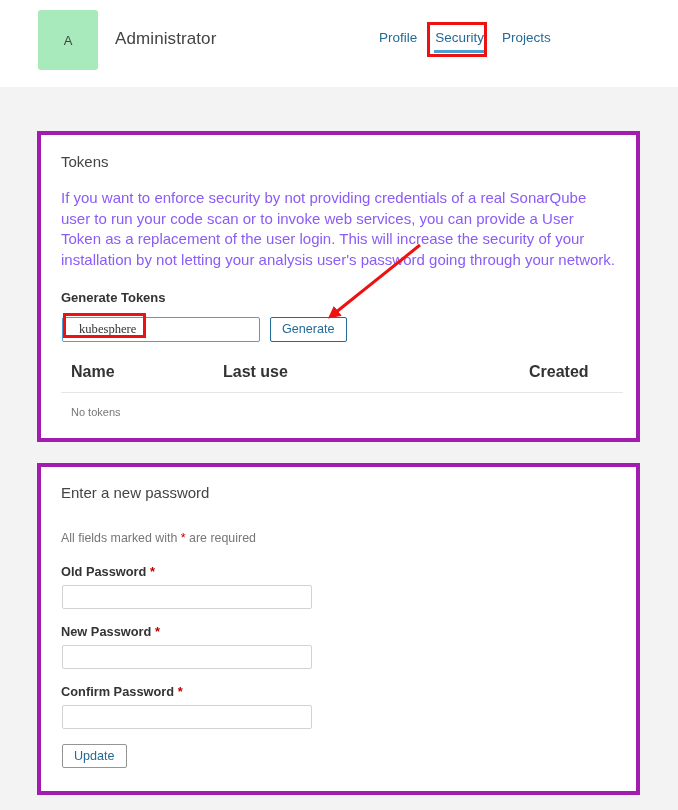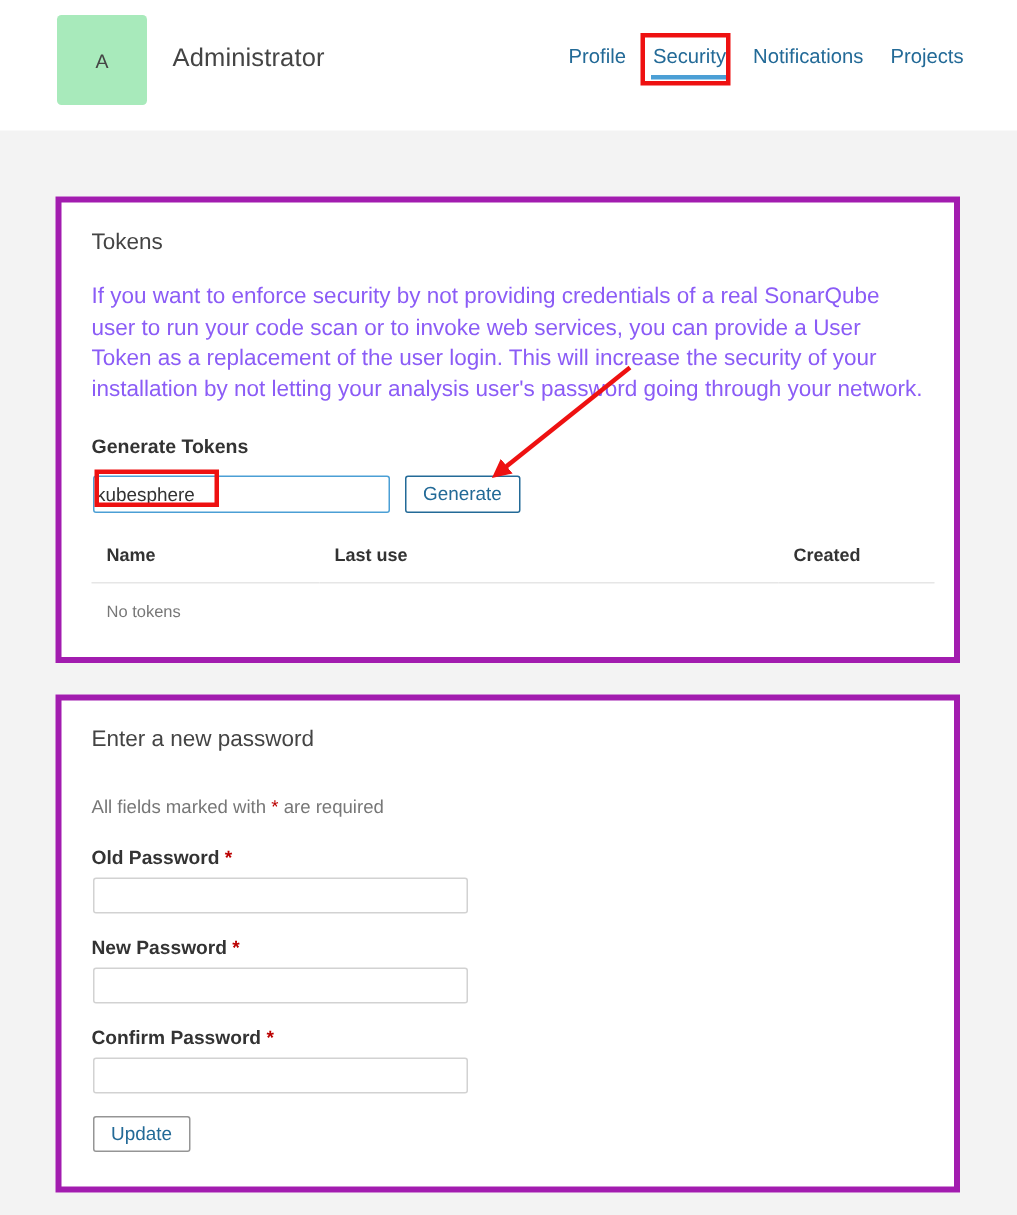--- a/index.html
+++ b/index.html
@@ -106,23 +106,23 @@
   }
 
   #token-name-input {
     position: absolute;
     left: 21px; top: 182px;
     width: 198px;
     height: 25px;
     box-sizing: border-box;
     border: 1px solid #4b9fd5;
     border-radius: 2px;
-    padding: 0 1px;
+    padding: 0 16px;
     font-size: 12.6px;
-    font-family: Liberation Sans, sans-serif;
+    font-family: Liberation Serif, serif;
     color: #333;
     background: #fff;
     outline: none;
   }
   #generate-button {
     position: absolute;
     left: 229px; top: 182px;
     height: 25px;
     padding: 0 11px;
     box-sizing: border-box;
@@ -136,21 +136,21 @@
     line-height: 23px;
   }
 
   #tokens-table {
     position: absolute;
     left: 20px; top: 228px;
     width: 562px;
     border-collapse: collapse;
   }
   #tokens-table th {
-    font-size: 12px;
+    font-size: 16px;
     font-weight: bold;
     color: #333;
     text-align: left;
     padding: 0 0 11px 10px;
     border-bottom: 1px solid #e6e6e6;
   }
   #tokens-table td {
     font-size: 11px;
     color: #777;
     padding: 13px 0 0 10px;
@@ -235,23 +235,20 @@
     <span>A</span>
   </div>
   <div id="user-name">Administrator</div>
 
   <div id="nav-tabs">
     <div class="nav-tab">
       <span>Profile</span>
     </div>
     <div class="nav-tab active">
       <span>Security</span>
-    </div>
-    <div class="nav-tab">
-      <span>Notifications</span>
     </div>
     <div class="nav-tab">
       <span>Projects</span>
     </div>
   </div>
 </div>
 
 <div class="card" id="card-tokens">
   <div class="card-title" id="tokens-title">Tokens</div>
   <div id="tokens-desc">If you want to enforce security by not providing credentials of a real SonarQube user to run your code scan or to invoke web services, you can provide a User Token as a replacement of the user login. This will increase the security of your installation by not letting your analysis user's password going through your network.</div>

